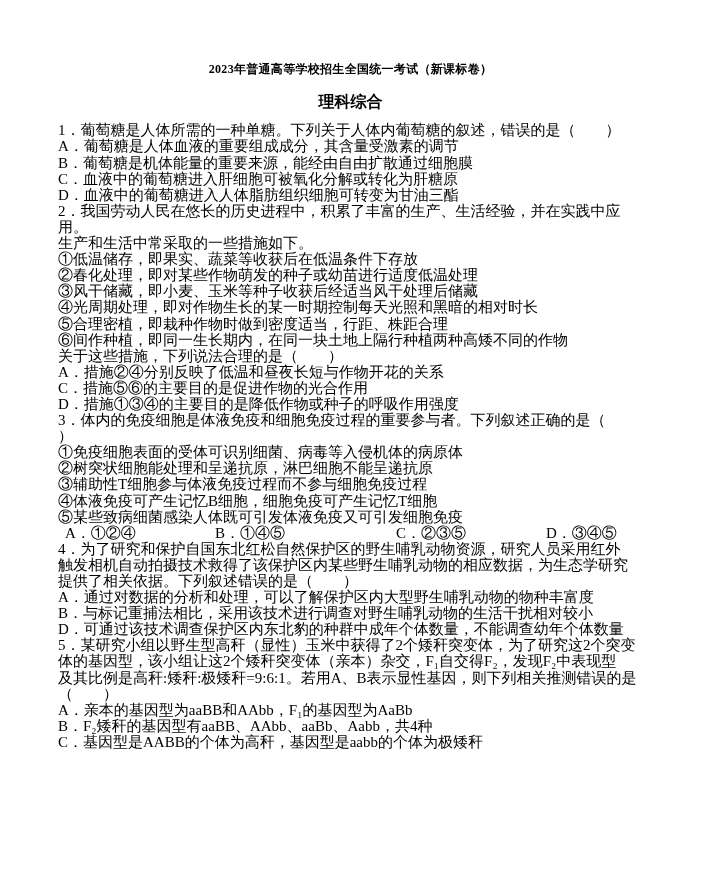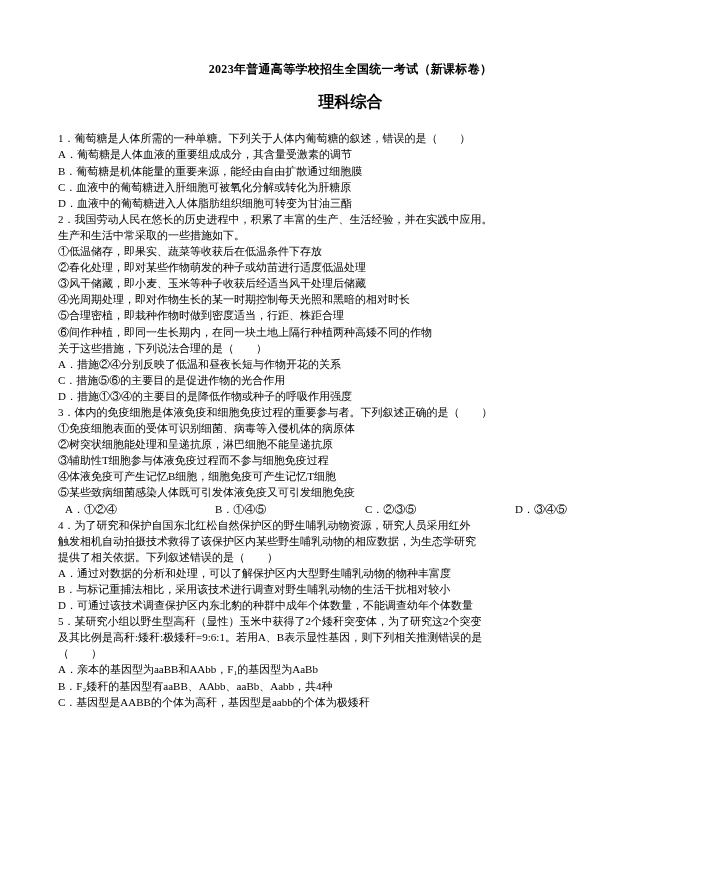--- a/index.html
+++ b/index.html
@@ -28,46 +28,46 @@
     letter-spacing: 0.3px;
     margin-top: 62px;
     margin-bottom: 0;
     line-height: 1.3;
   }
   .subtitle {
     text-align: center;
     font-size: 16px;
     font-weight: bold;
     margin-top: 14px;
-    margin-bottom: 18px;
+    margin-bottom: 10px;
     line-height: 1.3;
   }
   .body-block {
-    font-size: 11px;
+    font-size: 15px;
     line-height: 16.1px;
   }
   .q-line {
     margin: 0;
     padding: 0;
     white-space: pre-wrap;
     word-break: break-all;
   }
   .opt-row {
     display: flex;
     margin: 0;
     padding: 0;
     white-space: pre;
   }
   .opt-cell {
     display: inline-block;
     white-space: pre;
   }
   .w1 { width: 150px; margin-left: 7px; }
   .w2 { width: 150px; }
-  .w3 { width: 150px; }
+  .w3 { width: 150px; margin-left: 31px; }
 </style>
 </head>
 <body>
 
 <div class="page">
 
   <h1 class="title">2023年普通高等学校招生全国统一考试（新课标卷）</h1>
   <h2 class="subtitle">理科综合</h2>
 
   <div class="body-block">
@@ -102,20 +102,21 @@
       <span class="opt-cell">D．③④⑤</span>
     </div>
 
     <p class="q-line">4．为了研究和保护自国东北红松自然保护区的野生哺乳动物资源，研究人员采用红外</p>
     <p class="q-line">触发相机自动拍摄技术救得了该保护区内某些野生哺乳动物的相应数据，为生态学研究</p>
     <p class="q-line">提供了相关依据。下列叙述错误的是（　　）</p>
     <p class="q-line">A．通过对数据的分析和处理，可以了解保护区内大型野生哺乳动物的物种丰富度</p>
     <p class="q-line">B．与标记重捕法相比，采用该技术进行调查对野生哺乳动物的生活干扰相对较小</p>
     <p class="q-line">D．可通过该技术调查保护区内东北豹的种群中成年个体数量，不能调查幼年个体数量</p>
     <p class="q-line">5．某研究小组以野生型高秆（显性）玉米中获得了2个矮秆突变体，为了研究这2个突变</p>
+    <p class="q-line">体的基因型，该小组让这2个矮秆突变体（亲本）杂交，F₁自交得F₂，发现F₂中表现型</p>
     <p class="q-line">及其比例是高秆:矮秆:极矮秆=9:6:1。若用A、B表示显性基因，则下列相关推测错误的是</p>
     <p class="q-line">（　　）</p>
     <p class="q-line">A．亲本的基因型为aaBB和AAbb，F₁的基因型为AaBb</p>
     <p class="q-line">B．F₂矮秆的基因型有aaBB、AAbb、aaBb、Aabb，共4种</p>
     <p class="q-line">C．基因型是AABB的个体为高秆，基因型是aabb的个体为极矮秆</p>
   </div>
 
 </div>
 
 </body></html>

